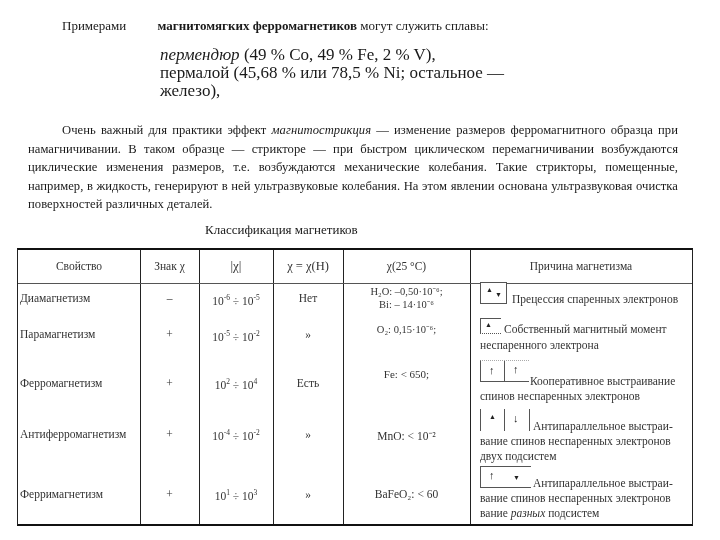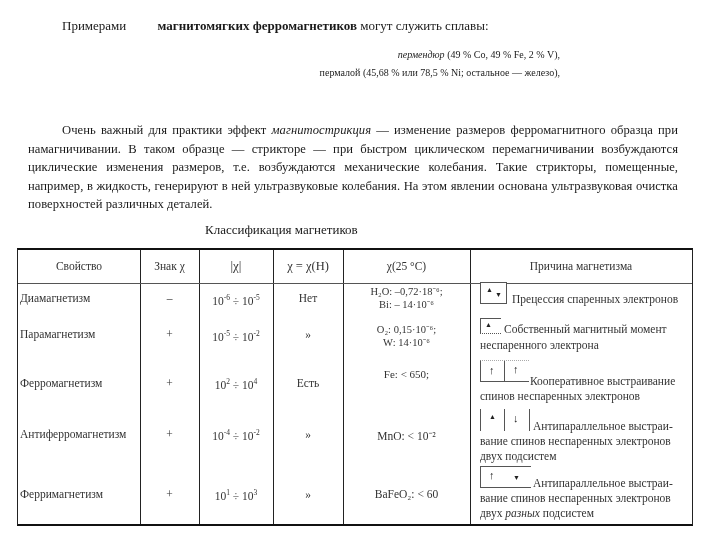--- a/index.html
+++ b/index.html
@@ -3,21 +3,21 @@
 <meta charset="utf-8">
 <style>
   html, body { margin: 0; padding: 0; }
   body {
     width: 720px; height: 540px; overflow: hidden; background: #ffffff;
     font-family: "Liberation Serif", "DejaVu Serif", serif; color: #1a1a1a;
     position: relative;
   }
   .intro { position: absolute; left: 62px; top: 18px; font-size: 13px; }
   .intro b { font-weight: bold; margin-left: 28px; }
-  .alloys { position: absolute; left: 160px; top: 46px; width: 400px; text-align: right; font-size: 10px; line-height: 18px; }
+  .alloys { position: absolute; left: 160px; top: 46px; width: 400px; text-align: left; font-size: 17px; line-height: 18px; }
   .alloys i { font-style: italic; }
   .para {
     position: absolute; left: 28px; top: 121px; width: 650px;
     font-size: 12.6px; line-height: 18.6px; text-align: justify; letter-spacing: 0.05px;
   }
   .para .indent { display: inline-block; width: 34px; }
   .para i { }
   .table-title { position: absolute; left: 205px; top: 222px; font-size: 13px; font-weight: normal; }
 
   .tbl { position: absolute; left: 17px; top: 248px; width: 674px; height: 274px;
@@ -67,40 +67,39 @@
   <div class="cell hdr" style="left:255px; width:70px; top:9px; font-size:12.5px">χ = χ(H)</div>
   <div class="cell hdr" style="left:325px; width:127px; top:10px">χ(25 °C)</div>
   <div class="cell hdr" style="left:452px; width:222px; top:10px">Причина магнетизма</div>
 
   <div>
     <div class="cell" style="left:2px; top:42px">Диамагнетизм</div>
     <div class="cell center" style="left:122px; width:59px; top:42px">–</div>
     <div class="cell center" style="left:181px; width:74px; top:43px"><span>10</span><span class="sup">-6</span><span> ÷ 10</span><span class="sup">-5</span></div>
     <div class="cell center" style="left:255px; width:70px; top:42px">Нет</div>
     <div class="cell center" style="left:325px; width:127px; top:35px; font-size:10.5px; line-height:13px">
-      <div>H₂O: –0,72·18⁻⁶;</div>
+      <div>H₂O: –0,50·10⁻⁶;</div>
       <div>Bi: – 14·10⁻⁶</div>
     </div>
     <div>
       <div class="icon-box" style="left:462px; top:32px; width:25px; height:20px">
         <span class="arrow" style="left:5px; top:3px; font-size:7px">▲</span>
         <span class="arrow" style="left:14px; top:8px; font-size:7px">▼</span>
       </div>
       <div class="reason" style="left:494px; top:42px">Прецессия спаренных электронов</div>
     </div>
   </div>
 
   <div>
     <div class="cell" style="left:2px; top:78px">Парамагнетизм</div>
     <div class="cell center" style="left:122px; width:59px; top:78px">+</div>
     <div class="cell center" style="left:181px; width:74px; top:79px"><span>10</span><span class="sup">-5</span><span> ÷ 10</span><span class="sup">-2</span></div>
     <div class="cell center" style="left:255px; width:70px; top:78px">»</div>
     <div class="cell center" style="left:325px; width:127px; top:73px; font-size:10.5px; line-height:13px">
       <div>O₂: 0,15·10⁻⁶;</div>
-      <div>W: 14·10⁻⁶</div>
     </div>
     <div>
       <div style="position:absolute; left:462px; top:68px; width:20px; height:14px; border-top:1px solid #555; border-left:1px solid #555; border-bottom:1px dotted #555">
         <span class="arrow" style="left:4px; top:2px; font-size:7px">▲</span>
       </div>
       <div class="reason" style="left:486px; top:72px">Собственный магнитный момент</div>
       <div class="reason" style="left:462px; top:88px">неспаренного электрона</div>
     </div>
   </div>
 
@@ -148,16 +147,16 @@
     <div class="cell center" style="left:181px; width:74px; top:238px"><span>10</span><span class="sup">1</span><span> ÷ 10</span><span class="sup">3</span></div>
     <div class="cell center" style="left:255px; width:70px; top:238px">»</div>
     <div class="cell center" style="left:325px; width:127px; top:238px">BaFeO₂: &lt; 60</div>
     <div>
       <div style="position:absolute; left:462px; top:216px; width:50px; height:20px; border-left:1px solid #555; border-top:1px solid #555; border-bottom:1px solid #555">
         <span class="arrow" style="left:8px; top:4px; font-size:11px">↑</span>
         <span class="arrow" style="left:32px; top:7px; font-size:7px">▼</span>
       </div>
       <div class="reason" style="left:515px; top:226px">Антипараллельное выстраи-</div>
       <div class="reason" style="left:462px; top:241px">вание спинов неспаренных электронов</div>
-      <div class="reason" style="left:462px; top:256px"><span>двух </span><i>разных</i><span> подсистем</span></div>
+      <div class="reason" style="left:462px; top:256px"><span>вание </span><i>разных</i><span> подсистем</span></div>
     </div>
   </div>
 </div>
 
 </body></html>

